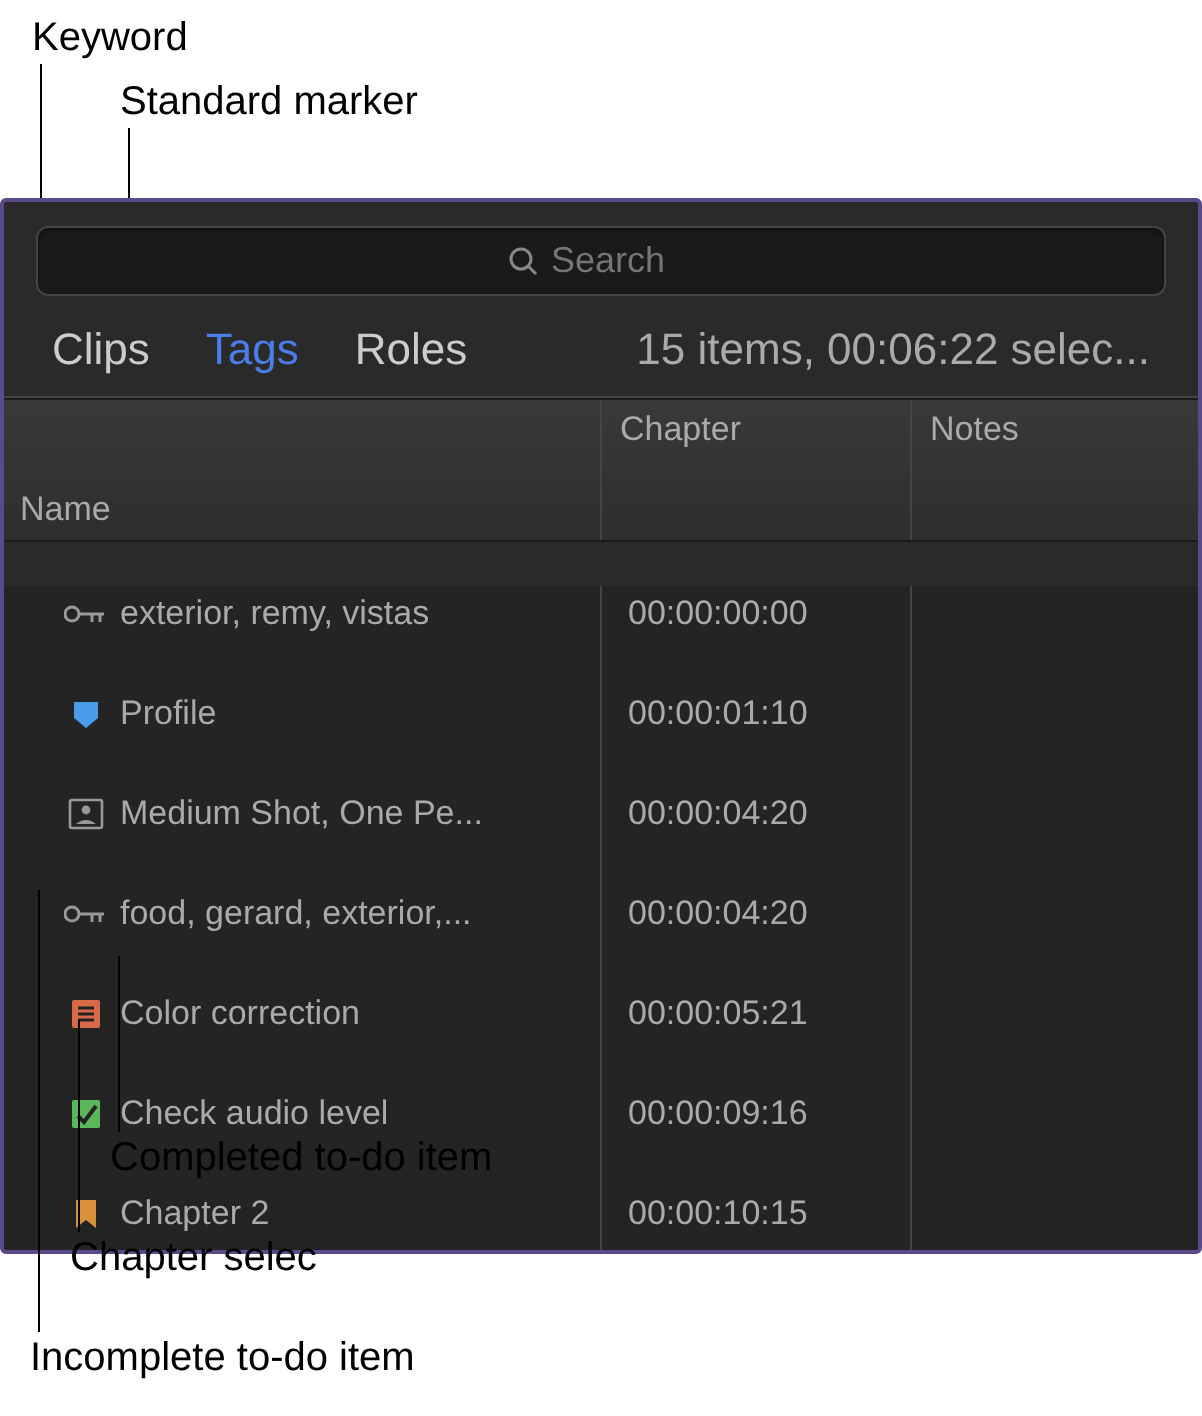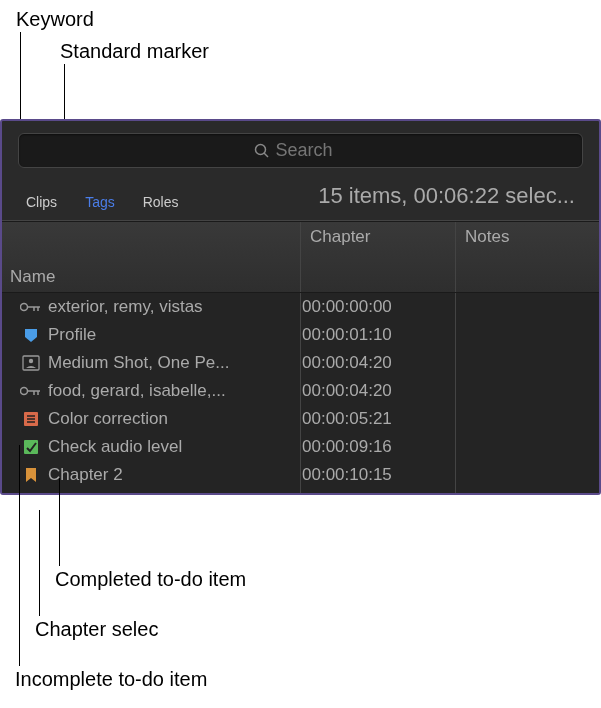--- a/index.html
+++ b/index.html
@@ -17,21 +17,21 @@
       color: #000;
     }
     
     .callout-line {
       position: absolute;
       background: #000;
     }
     
     .app-window {
       position: absolute;
-      top: 119px;
+      top: 99px;
       left: 0;
       width: 601px;
       background: #2a2a2a;
       border: 2px solid #5a4a8a;
       border-radius: 3px;
       overflow: hidden;
     }
     
     .search-bar {
       margin: 12px 16px 8px;
@@ -60,24 +60,23 @@
     
     .tab-row {
       display: flex;
       align-items: center;
       padding: 6px 24px 10px;
       gap: 28px;
       border-bottom: 1px solid #444;
     }
     
     .tab {
-      font-size: 14px;
+      font-size: 22px;
       color: #ccc;
       cursor: pointer;
-      margin-top: 12px;
     }
     
     .tab.active {
       color: #4a7de8;
     }
     
     .item-count {
       margin-left: auto;
       font-size: 22px;
       color: #aaa;
@@ -100,21 +99,22 @@
     .col-pos { width: 155px; }
     .col-notes { flex: 1; }
     
     .table-body {
       background: #242424;
     }
     
     .table-row {
       display: flex;
       align-items: center;
-      padding: 4px 0;
+      padding: 4px 12px;
+      margin-top: 22px;
     }
     
     .row-icon {
       width: 22px;
       display: flex;
       justify-content: center;
       margin-left: 18px;
     }
     
     .row-name {
@@ -221,21 +221,21 @@
       </div>
       <div class="table-row">
         <div class="row-icon">
           <svg width="22" height="14" viewBox="0 0 22 14">
             <circle cx="4" cy="7" r="3.5" fill="none" stroke="#999" stroke-width="1.5"></circle>
             <line x1="7.5" y1="7" x2="20" y2="7" stroke="#999" stroke-width="1.5"></line>
             <line x1="14" y1="7" x2="14" y2="11" stroke="#999" stroke-width="1.5"></line>
             <line x1="18" y1="7" x2="18" y2="11" stroke="#999" stroke-width="1.5"></line>
           </svg>
         </div>
-        <div class="row-name">food, gerard, isabelle,...</div>
+        <div class="row-name">food, gerard, exterior,...</div>
         <div class="row-pos">00:00:04:20</div>
         <div class="row-notes"></div>
       </div>
       <div class="table-row">
         <div class="row-icon">
           <svg width="16" height="16" viewBox="0 0 16 16">
             <rect x="1" y="1" width="14" height="14" rx="1" fill="#d86a4a"></rect>
             <line x1="4" y1="5" x2="12" y2="5" stroke="#222" stroke-width="1.5"></line>
             <line x1="4" y1="8" x2="12" y2="8" stroke="#222" stroke-width="1.5"></line>
             <line x1="4" y1="11" x2="12" y2="11" stroke="#222" stroke-width="1.5"></line>

